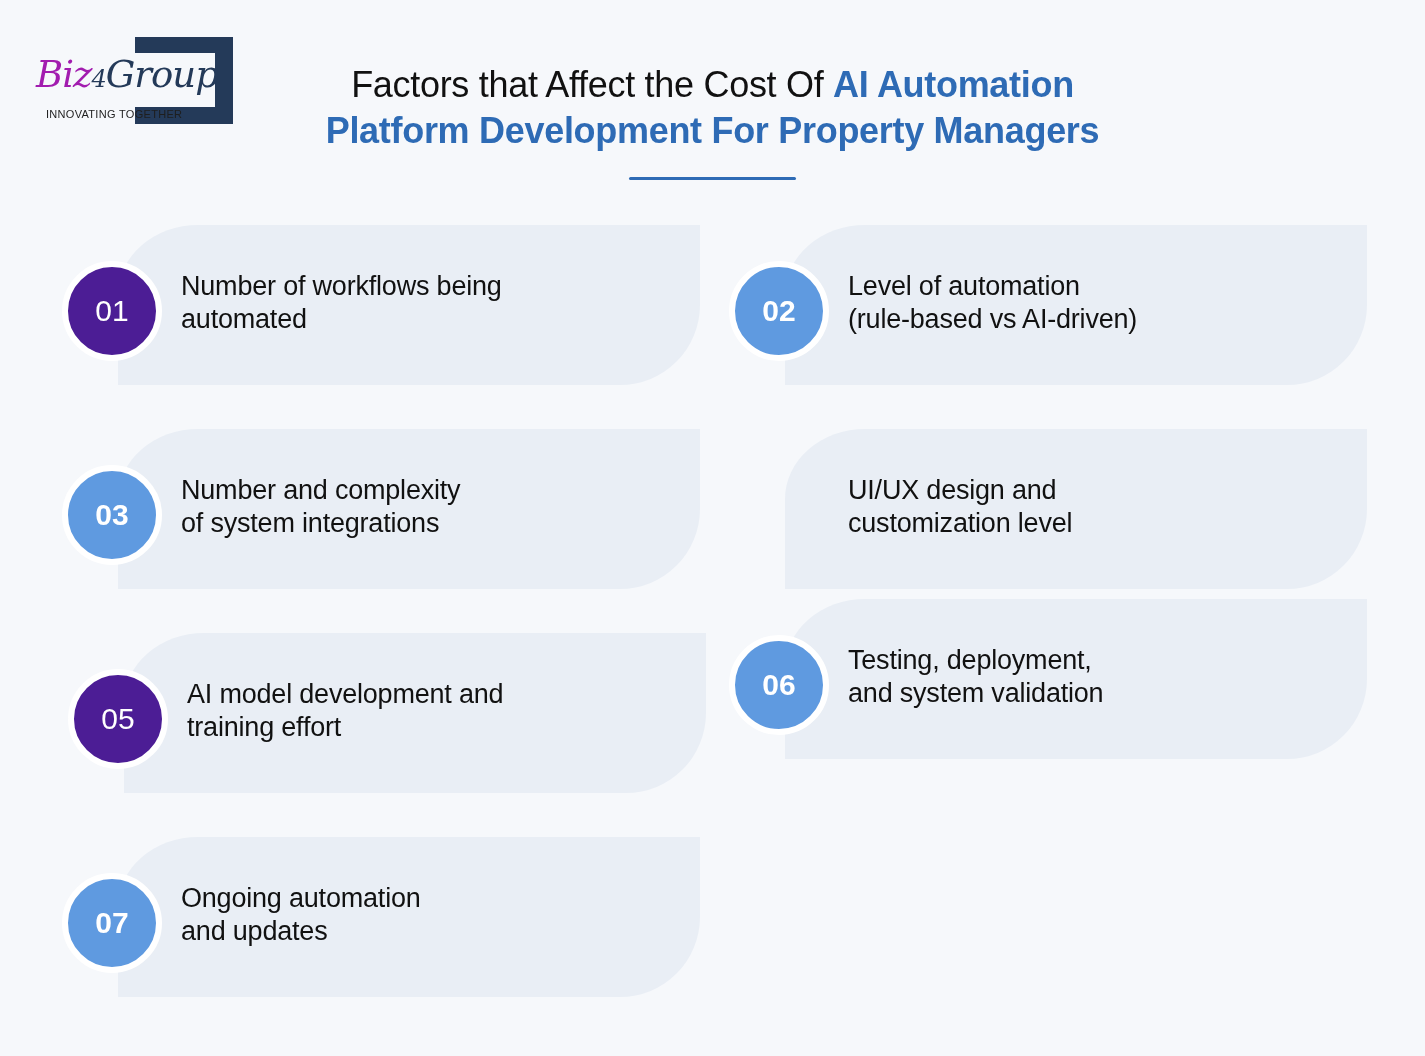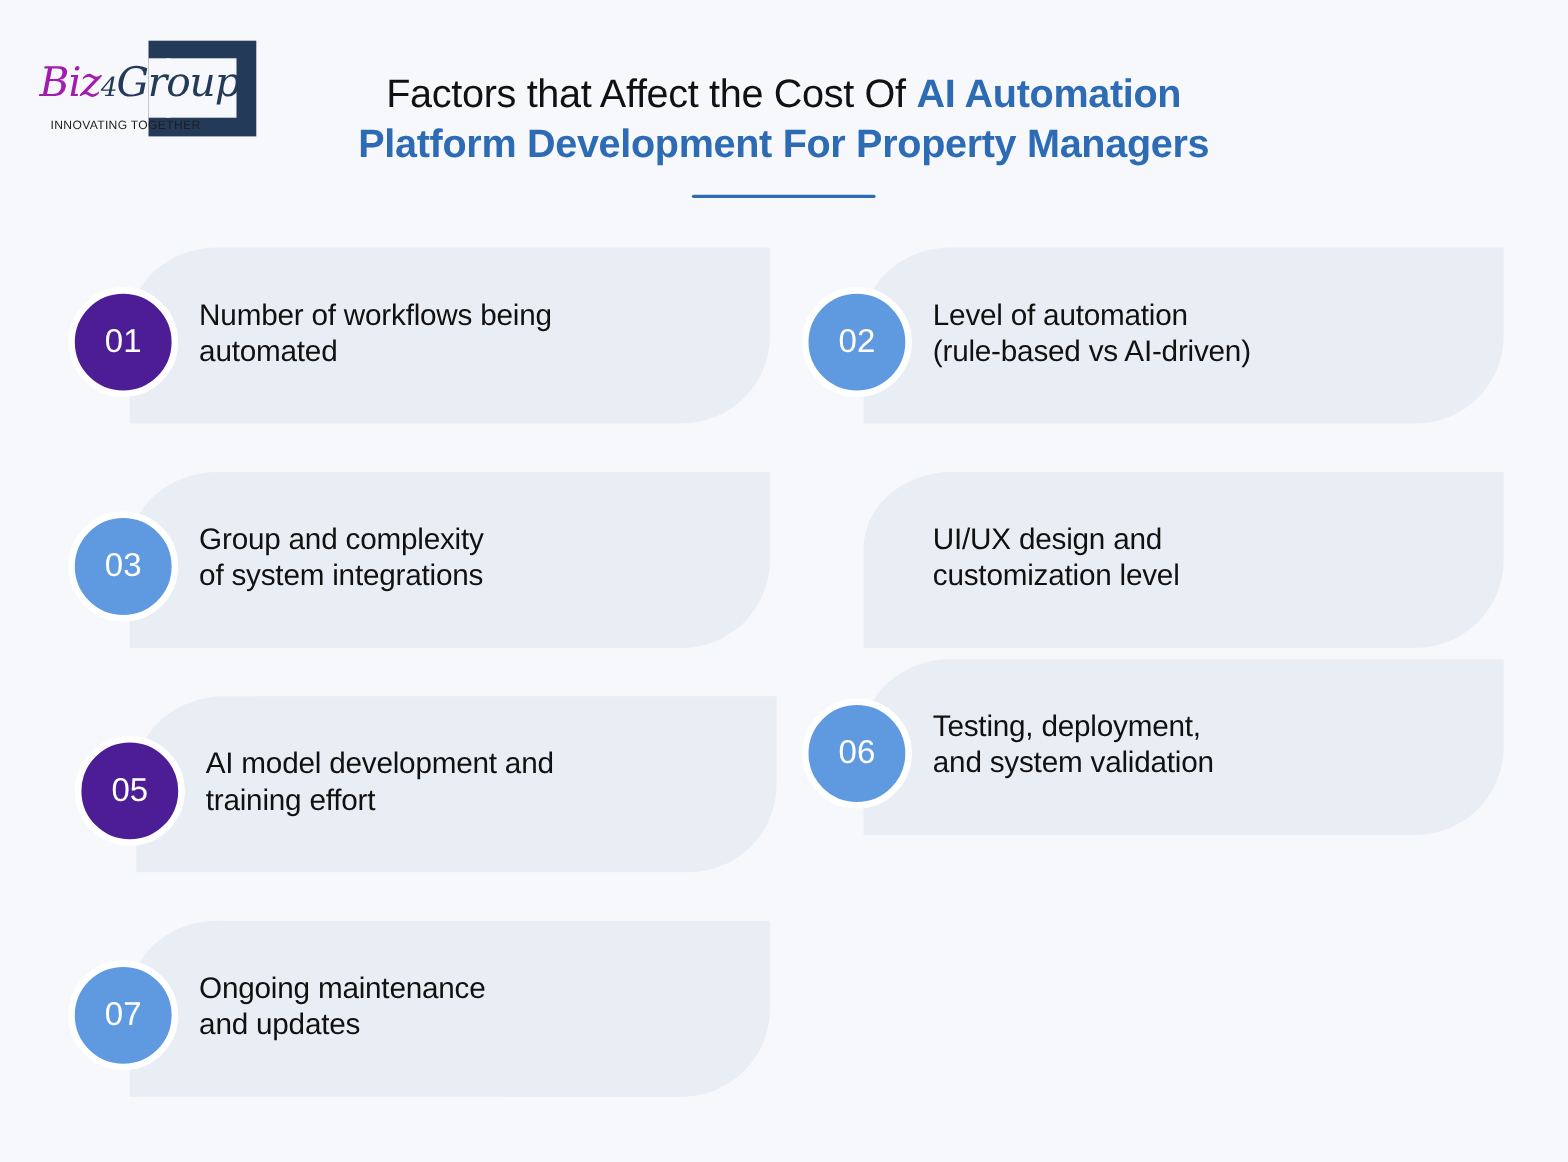--- a/index.html
+++ b/index.html
@@ -61,21 +61,21 @@
       position: absolute; left: 0; top: 36px; width: 88px; height: 88px;
       border-radius: 50%;
       border: 6px solid #ffffff;
       color: #fff; font-size: 30px;
       display: flex; align-items: center; justify-content: center;
       font-family: "Liberation Sans", sans-serif;
       box-sizing: content-box;
       margin-left: -6px;
     }
     .badge.dark { background: #4c1d95; text-align: right; }
-    .badge.light { background: #5f9ae0; }
+    .badge.light { background: #5f9ae0; font-weight: bold; }
     .card-text {
       position: absolute; left: 113px; top: 45px; width: 420px;
       font-size: 27px; line-height: 33px; color: #111;
       font-family: "Liberation Sans", sans-serif; letter-spacing: -0.2px;
     }
   </style>
 </head>
 <body>
 
 <div class="logo">
@@ -107,21 +107,21 @@
   <div class="card-text">
     <div>Level of automation</div>
     <div>(rule-based vs AI-driven)</div>
   </div>
 </div>
 
 <div class="card" style="left:68px; top:429px;">
   <div class="card-bg"></div>
   <div class="badge light">03</div>
   <div class="card-text">
-    <div>Group and complexity</div>
+    <div>Number and complexity</div>
     <div>of system integrations</div>
   </div>
 </div>
 
 <div class="card" style="left:735px; top:429px;">
   <div class="card-bg"></div>
   <div class="card-text">
     <div>UI/UX design and</div>
     <div>customization level</div>
   </div>
@@ -142,16 +142,16 @@
   <div class="card-text">
     <div>Testing, deployment,</div>
     <div>and system validation</div>
   </div>
 </div>
 
 <div class="card" style="left:68px; top:837px;">
   <div class="card-bg"></div>
   <div class="badge light">07</div>
   <div class="card-text">
-    <div>Ongoing maintenance</div>
+    <div>Ongoing automation</div>
     <div>and updates</div>
   </div>
 </div>
 
 </body></html>

